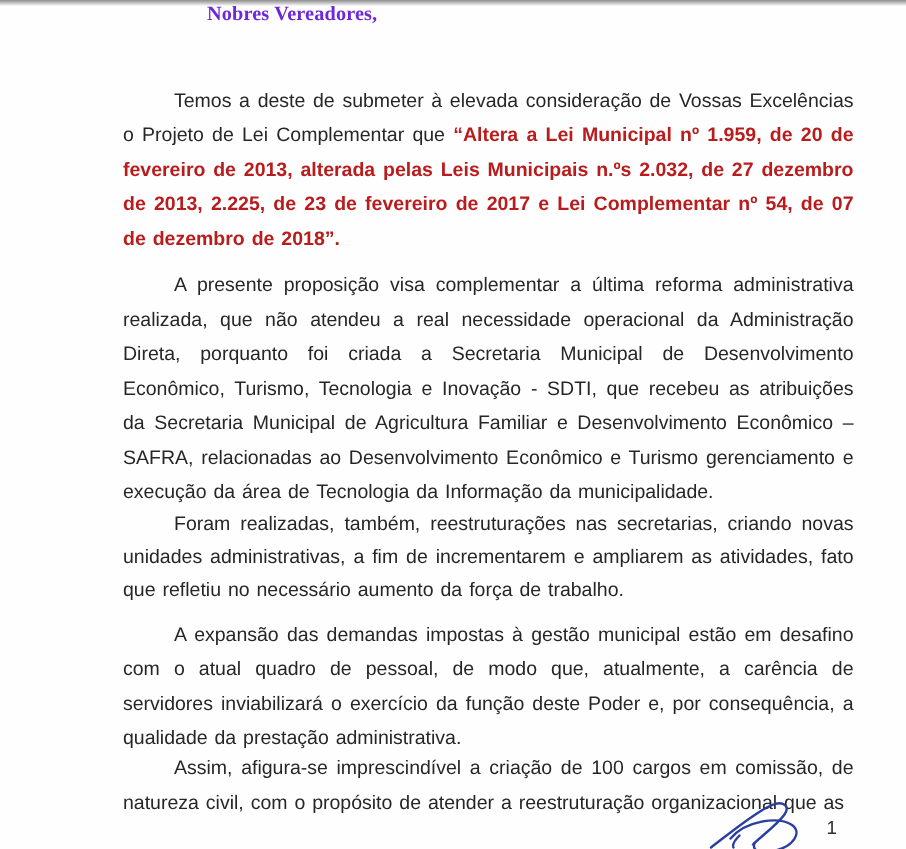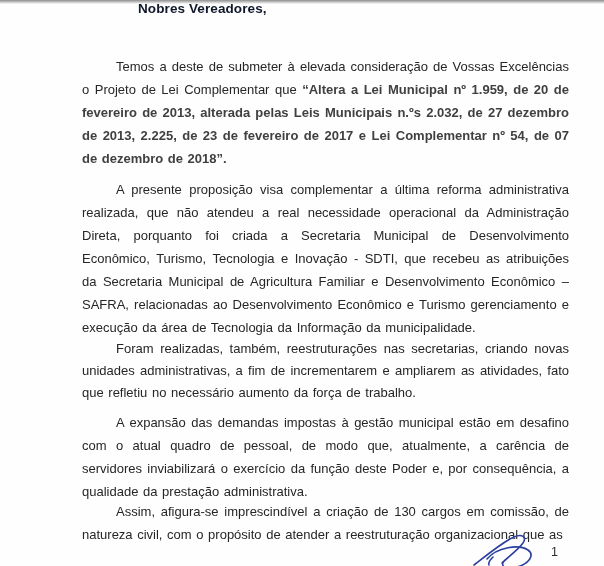--- a/index.html
+++ b/index.html
@@ -21,37 +21,38 @@
     width: 604px; height: 4px;
     background: linear-gradient(to bottom, #8e8e8e 0%, #c9c9c9 55%, rgba(255,255,255,0) 100%);
   }
   .salutation {
     position: absolute;
     left: 138px;
     top: 1px;
     margin: 0;
     font-size: 13.5px;
     font-weight: bold;
-    color: #0f172a;
+    color: #6d28d9;
     letter-spacing: 0.1px;
+    font-family: Liberation Serif, serif;
   }
   .body {
     position: absolute;
     left: 82px;
     width: 487px;
     margin: 0;
     font-size: 13px;
     line-height: 23px;
     color: #262626;
     text-align: justify;
     text-indent: 34px;
     word-spacing: 1px;
   }
   .body b {
-    color: #404040;
+    color: #b91c1c;
   }
   .p1 { top: 55px; }
   .p2 { top: 178px; }
   .p3 { top: 338px; line-height: 22px; }
   .p4 { top: 411px; }
   .p5 { top: 500px; }
   .signature {
     position: absolute;
     left: 473px;
     top: 533px;
@@ -74,21 +75,21 @@
   <p class="salutation">Nobres Vereadores,</p>
 
   <p class="body p1"><span>Temos a deste de submeter à elevada consideração de Vossas Excelências o Projeto de Lei Complementar que </span><b>“Altera a Lei Municipal nº 1.959, de 20 de fevereiro de 2013, alterada pelas Leis Municipais n.ºs 2.032, de 27 dezembro de 2013, 2.225, de 23 de fevereiro de 2017 e Lei Complementar nº 54, de 07 de dezembro de 2018”.</b></p>
 
   <p class="body p2">A presente proposição visa complementar a última reforma administrativa realizada, que não atendeu a real necessidade operacional da Administração Direta, porquanto foi criada a Secretaria Municipal de Desenvolvimento Econômico, Turismo, Tecnologia e Inovação - SDTI, que recebeu as atribuições da Secretaria Municipal de Agricultura Familiar e Desenvolvimento Econômico – SAFRA, relacionadas ao Desenvolvimento Econômico e Turismo gerenciamento e execução da área de Tecnologia da Informação da municipalidade.</p>
 
   <p class="body p4">A expansão das demandas impostas à gestão municipal estão em desafino com o atual quadro de pessoal, de modo que, atualmente, a carência de servidores inviabilizará o exercício da função deste Poder e, por consequência, a qualidade da prestação administrativa.</p>
 
   <p class="body p3">Foram realizadas, também, reestruturações nas secretarias, criando novas unidades administrativas, a fim de incrementarem e ampliarem as atividades, fato que refletiu no necessário aumento da força de trabalho.</p>
 
-  <p class="body p5">Assim, afigura-se imprescindível a criação de 130 cargos em comissão, de natureza civil, com o propósito de atender a reestruturação organizacional que as</p>
+  <p class="body p5">Assim, afigura-se imprescindível a criação de 100 cargos em comissão, de natureza civil, com o propósito de atender a reestruturação organizacional que as</p>
 
   <svg class="signature" width="72" height="33" viewBox="0 0 72 33">
     <g fill="none" stroke="#2b3f9e" stroke-width="1.6" stroke-linecap="round">
       <path d="M1,32 C14,22 31,8 41,4 C49,0.5 54,4 50,10 C45,17 35,24 29,30"></path>
       <path d="M14,26 C24,14 46,11 55,17 C62,22 56,31 44,34 C35,36.5 28,35 30,29"></path>
       <path d="M20,24 C17,27 15,30 16,32"></path>
     </g>
   </svg>
 
   <div class="page-number">1</div>

